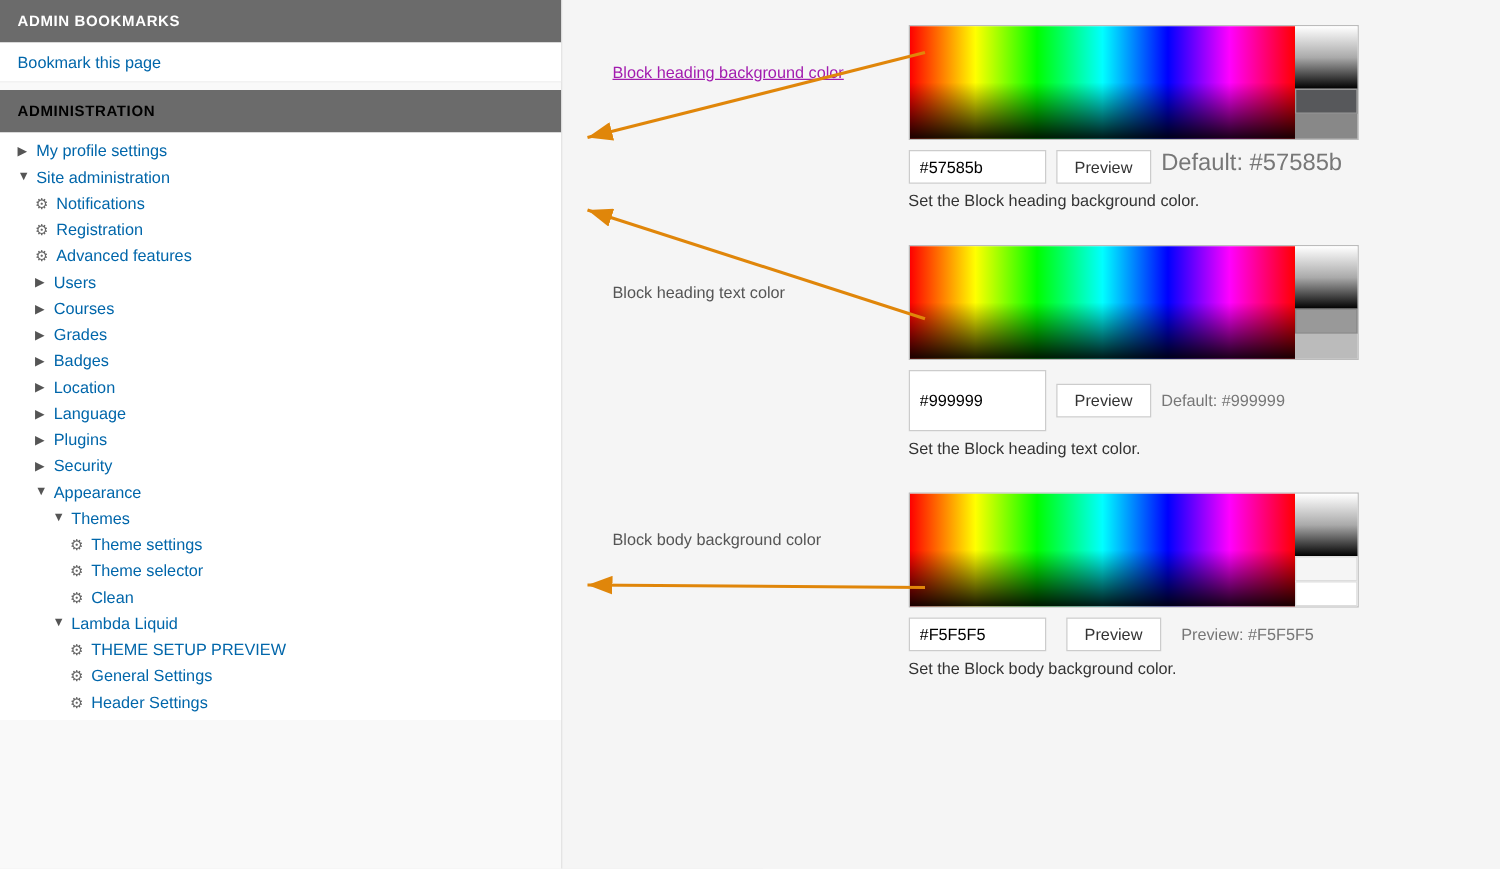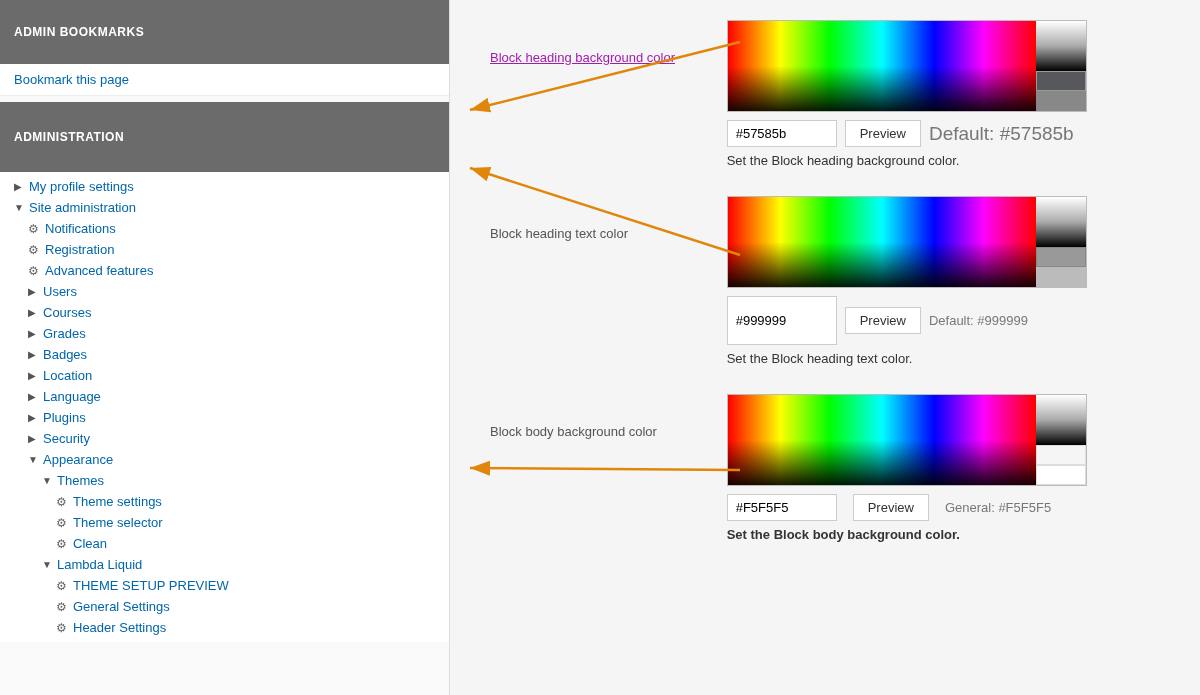--- a/index.html
+++ b/index.html
@@ -13,39 +13,39 @@
       border-right: 1px solid #ddd;
       overflow-y: auto;
       height: 695px;
     }
 
     .admin-bookmarks-header {
       background: #6b6b6b;
       color: #fff;
       font-size: 12px;
       font-weight: bold;
-      padding: 25px 14px;
+      padding: 10px 14px;
       letter-spacing: 0.5px;
     }
 
     .bookmark-link {
       display: block;
       padding: 8px 14px;
       color: #0066aa;
       text-decoration: none;
       background: #fff;
       border-bottom: 1px solid #eee;
     }
 
     .administration-header {
       background: #6b6b6b;
-      color: #ffffff;
+      color: #000000;
       font-size: 12px;
       font-weight: bold;
-      padding: 28px 14px;
+      padding: 10px 14px;
       letter-spacing: 0.5px;
       margin-top: 6px;
     }
 
     .nav-tree {
       background: #fff;
       padding: 4px 0;
     }
 
     .nav-item {
@@ -281,21 +281,21 @@
       <div style="flex:2;">
 
         <div style="display:flex; margin-bottom:8px; border:1px solid #bbb; width:360px;">
           <div style="width:310px; height:90px; background: linear-gradient(to bottom, rgba(255,255,255,0.9) 0%, rgba(255,255,255,0) 50%, rgba(0,0,0,0.9) 100%), linear-gradient(to right, #ff0000 0%, #ffff00 17%, #00ff00 33%, #00ffff 50%, #0000ff 67%, #ff00ff 83%, #ff0000 100%); background-blend-mode: multiply;"></div>
           <div style="width:50px; height:90px; display:flex; flex-direction:column;">
             <div style="flex:1; background: linear-gradient(to bottom, #fff, #aaa, #000);"></div>
             <div style="width:50px; height:20px; background: #57585b; border:1px solid #999;"></div>
             <div style="width:50px; height:20px; background: #888;"></div>
           </div>
         </div>
-        <div style="display:flex; align-items:center; gap:8px; margin-bottom:6px;">
+        <div style="display:flex; gap:8px; margin-bottom:6px;">
           <input type="text" class="color-hex-input" style="border: 1px solid rgb(204, 204, 204); padding: 5px 8px; font-size: 13px; width: 110px;" value="#57585b">
           <button class="preview-btn" style="background:#fff; border:1px solid #ccc; padding:5px 14px; font-size:13px; cursor:pointer;">Preview</button>
           <span class="default-label" style="color:#777; font-size:19px;">Default: #57585b</span>
         </div>
         <div class="set-label" style="font-size:13px; color:#333;">Set the Block heading background color.</div>
       </div>
     </div>
   </div>
 
   <div class="color-section" style="margin-bottom:28px;">
@@ -334,20 +334,20 @@
           <div style="width:310px; height:90px; background: linear-gradient(to bottom, rgba(255,255,255,0.9) 0%, rgba(255,255,255,0) 50%, rgba(0,0,0,0.9) 100%), linear-gradient(to right, #ff0000 0%, #ffff00 17%, #00ff00 33%, #00ffff 50%, #0000ff 67%, #ff00ff 83%, #ff0000 100%); background-blend-mode: multiply;"></div>
           <div style="width:50px; height:90px; display:flex; flex-direction:column;">
             <div style="flex:1; background: linear-gradient(to bottom, #fff, #aaa, #000);"></div>
             <div style="width:50px; height:20px; background: #f5f5f5; border:1px solid #ddd;"></div>
             <div style="width:50px; height:20px; background: #fff; border:1px solid #ddd;"></div>
           </div>
         </div>
         <div style="display:flex; align-items:center; gap:16px; margin-bottom:6px;">
           <input type="text" class="color-hex-input" style="border: 1px solid rgb(204, 204, 204); padding: 5px 8px; font-size: 13px; width: 110px;" value="#F5F5F5">
           <button class="preview-btn" style="background:#fff; border:1px solid #ccc; padding:5px 14px; font-size:13px; cursor:pointer;">Preview</button>
-          <span class="default-label" style="color:#777; font-size:13px;">General: #F5F5F5</span>
-        </div>
-        <div class="set-label" style="font-size:13px; color:#333;font-weight:bold;">Set the Block body background color.</div>
+          <span class="default-label" style="color:#777; font-size:13px;">Preview: #F5F5F5</span>
+        </div>
+        <div class="set-label" style="font-size:13px; color:#333;">Set the Block body background color.</div>
       </div>
     </div>
   </div>
 
 </div>
 
 </body></html>

